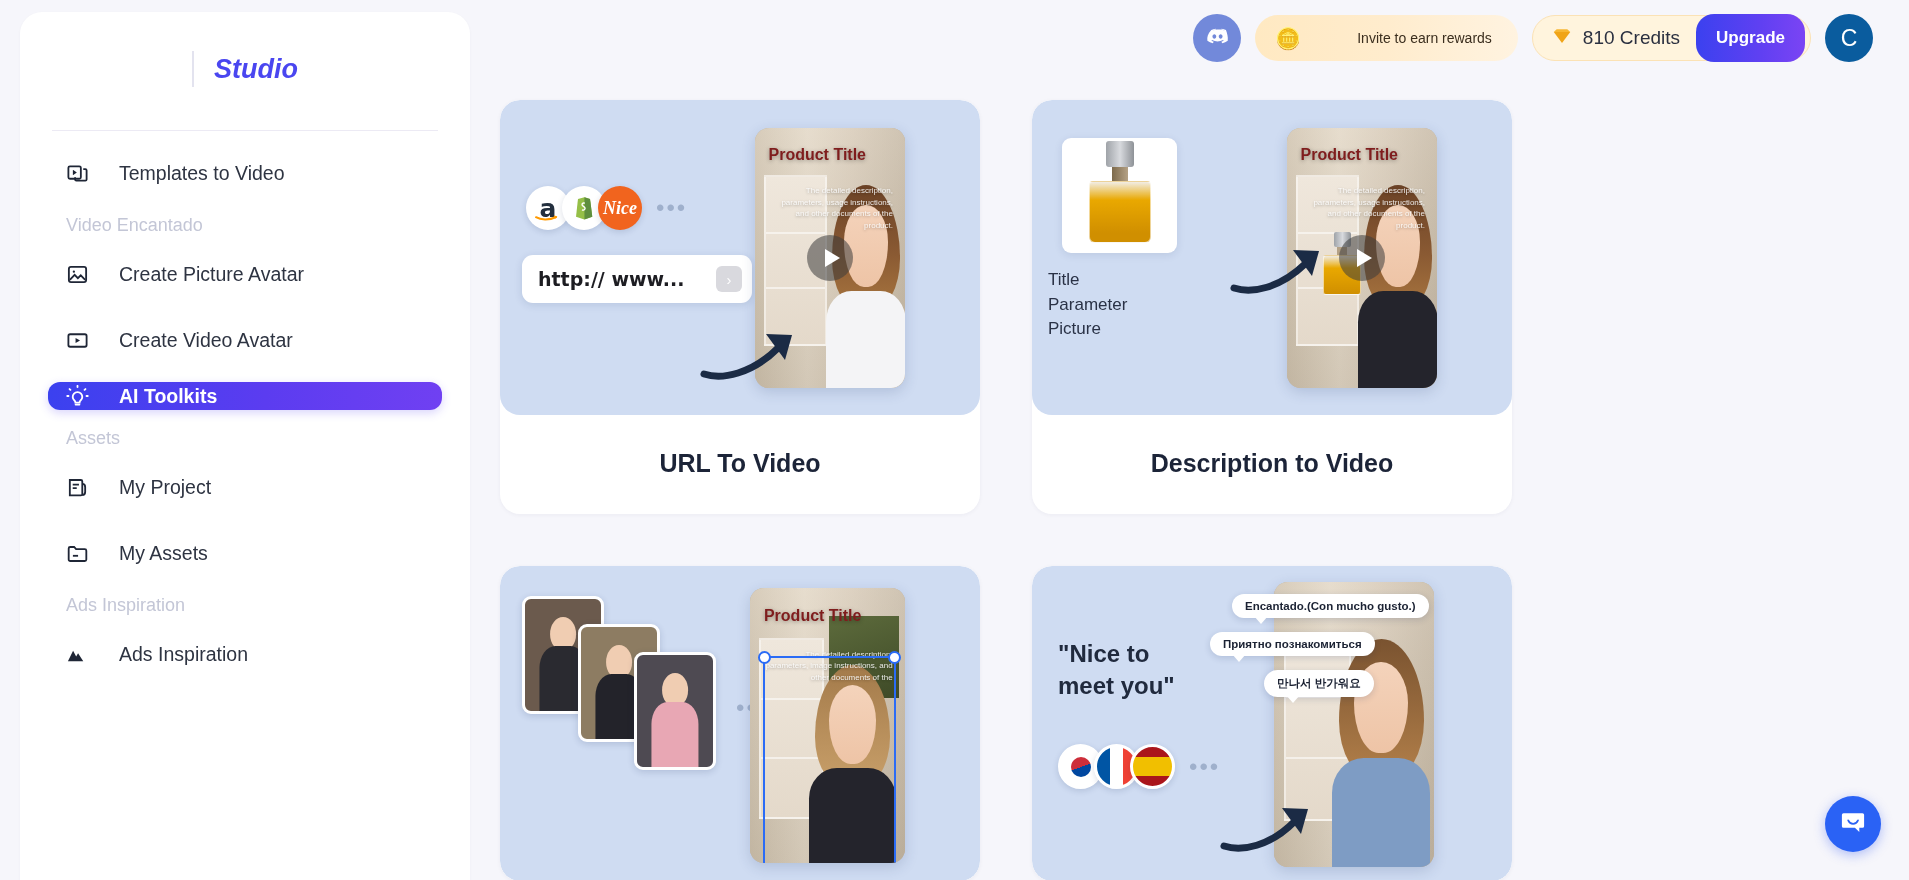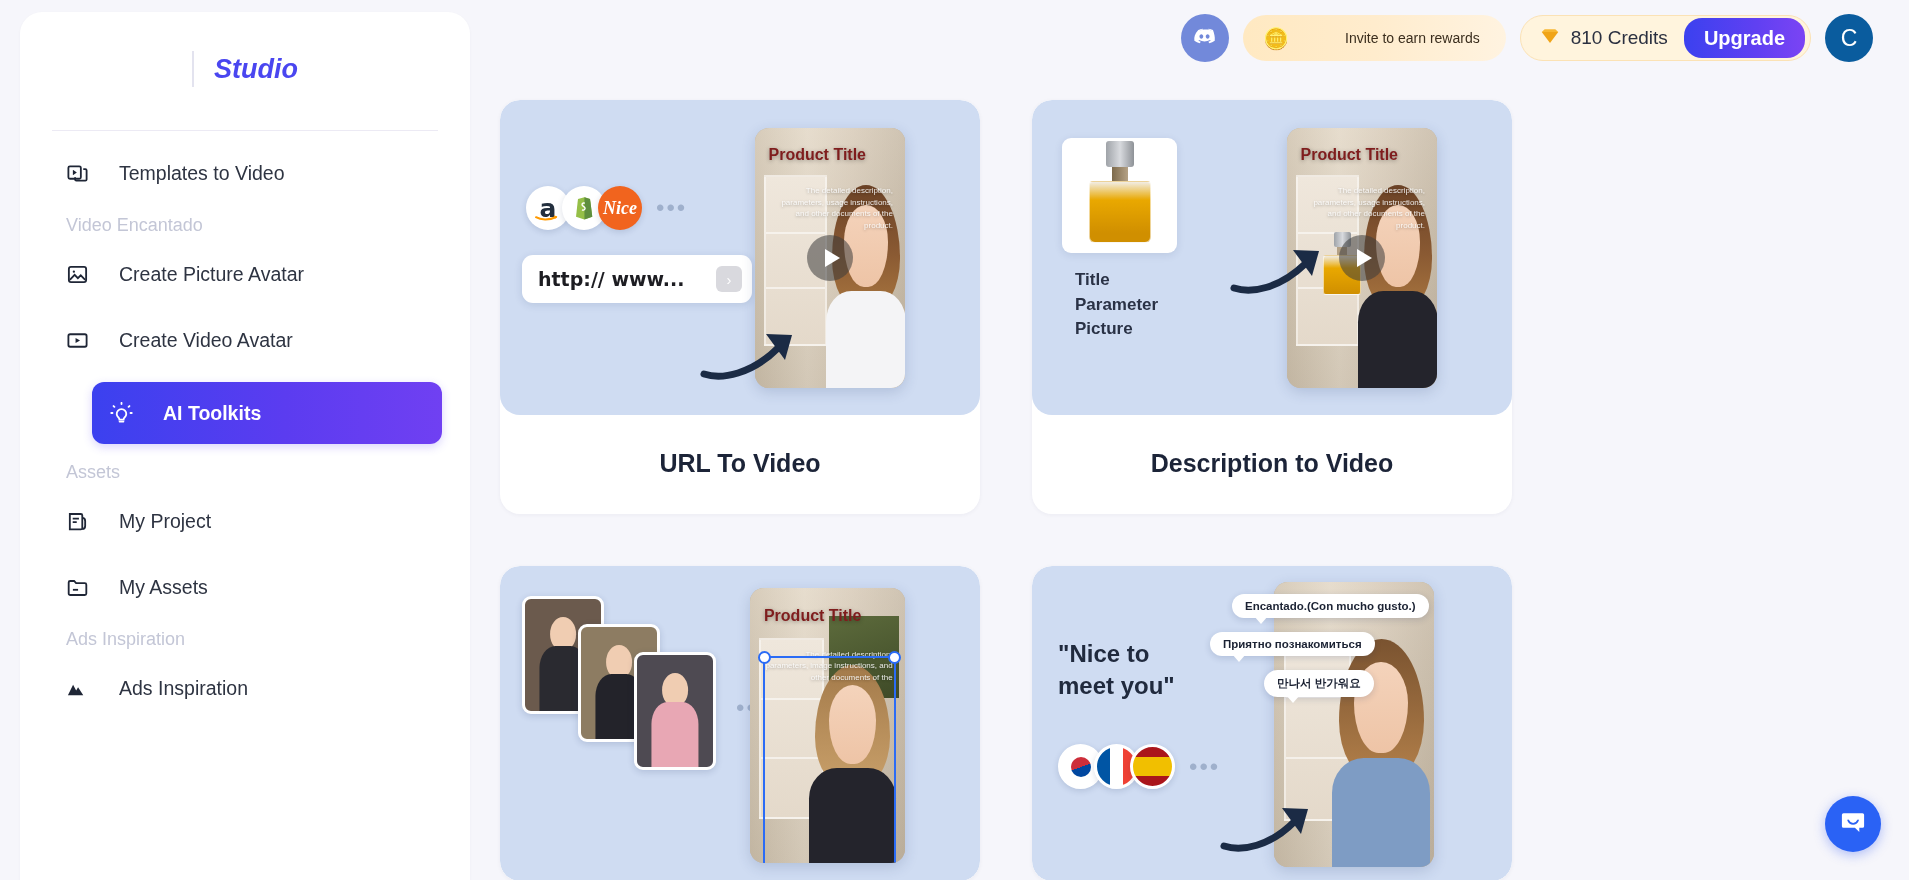--- a/index.html
+++ b/index.html
@@ -54,23 +54,22 @@
     border-radius: 12px;
     cursor: pointer;
     margin-bottom: 18px;
   }
   .nav-item .label {
     font-size: 19.5px; color: #2e3442; font-weight: 400;
     white-space: nowrap;
   }
   .nav-item.active {
     background: linear-gradient(90deg, #3b41ef 0%, #5b3cf0 55%, #7040f2 100%);
-    height: 62px;
+    height: 28px;
     box-shadow: 0 3px 10px rgba(80,60,240,0.22);
-    margin-left: 44px;
   }
   .nav-item.active .label { color: #ffffff; font-weight: 700; }
   .nav-icon {
     width: 23px; height: 23px;
     display: flex; align-items: center; justify-content: center;
     flex: 0 0 23px;
   }
   .nav-icon svg { display: block; }
 
   .group-label {
@@ -105,23 +104,23 @@
   .credits-pill {
     height: 46px;
     background: #fff4dd;
     border: 1px solid #fbe2b5;
     border-radius: 24px;
     display: flex; align-items: center; gap: 10px;
     padding: 0 5px 0 18px;
   }
   .credits-pill .txt { font-size: 19px; color: #2b3040; margin-right: 6px; }
   .upgrade-btn {
-    height: 40px; border-radius: 18px;
+    height: 48px; border-radius: 18px;
     background: linear-gradient(90deg, #3b41ef 0%, #6040f2 60%, #7b44f4 100%);
-    color: #fff; font-size: 20px; font-weight: 700;
+    color: #fff; font-size: 17px; font-weight: 700;
     display: flex; align-items: center; justify-content: center;
     padding: 8px 20px;
     border: none; cursor: pointer;
     font-family: "Liberation Sans", sans-serif;
   }
   .avatar {
     width: 48px; height: 48px; border-radius: 50%;
     background: #0a5c9e;
     color: #fff; font-size: 23px;
     display: flex; align-items: center; justify-content: center;
@@ -293,22 +292,22 @@
     width: 16px; height: 14px; background: linear-gradient(90deg,#7d6a4c,#b4a185);
     margin: 0 auto;
   }
   .bottle .body {
     width: 62px; height: 62px;
     background: linear-gradient(180deg, rgba(240,235,225,0.9) 0%, #e9a800 30%, #d08f00 85%);
     border-radius: 4px 4px 6px 6px;
     border: 1px solid rgba(255,255,255,0.6);
   }
   .tile-caption {
-    position: absolute; left: 43px; top: 168px;
-    font-size: 17px; font-weight: 700; color: #2a3246;
+    position: absolute; left: 16px; top: 168px;
+    font-size: 17px; font-weight: 400; color: #2a3246;
     line-height: 1.45;
   }
   .mini-bottle {
     position: absolute; left: 24%; top: 40%;
     width: 38px; z-index: 4;
   }
 
   
   .thumb-stack { position: absolute; left: 22px; top: 30px; }
   .thumb {

